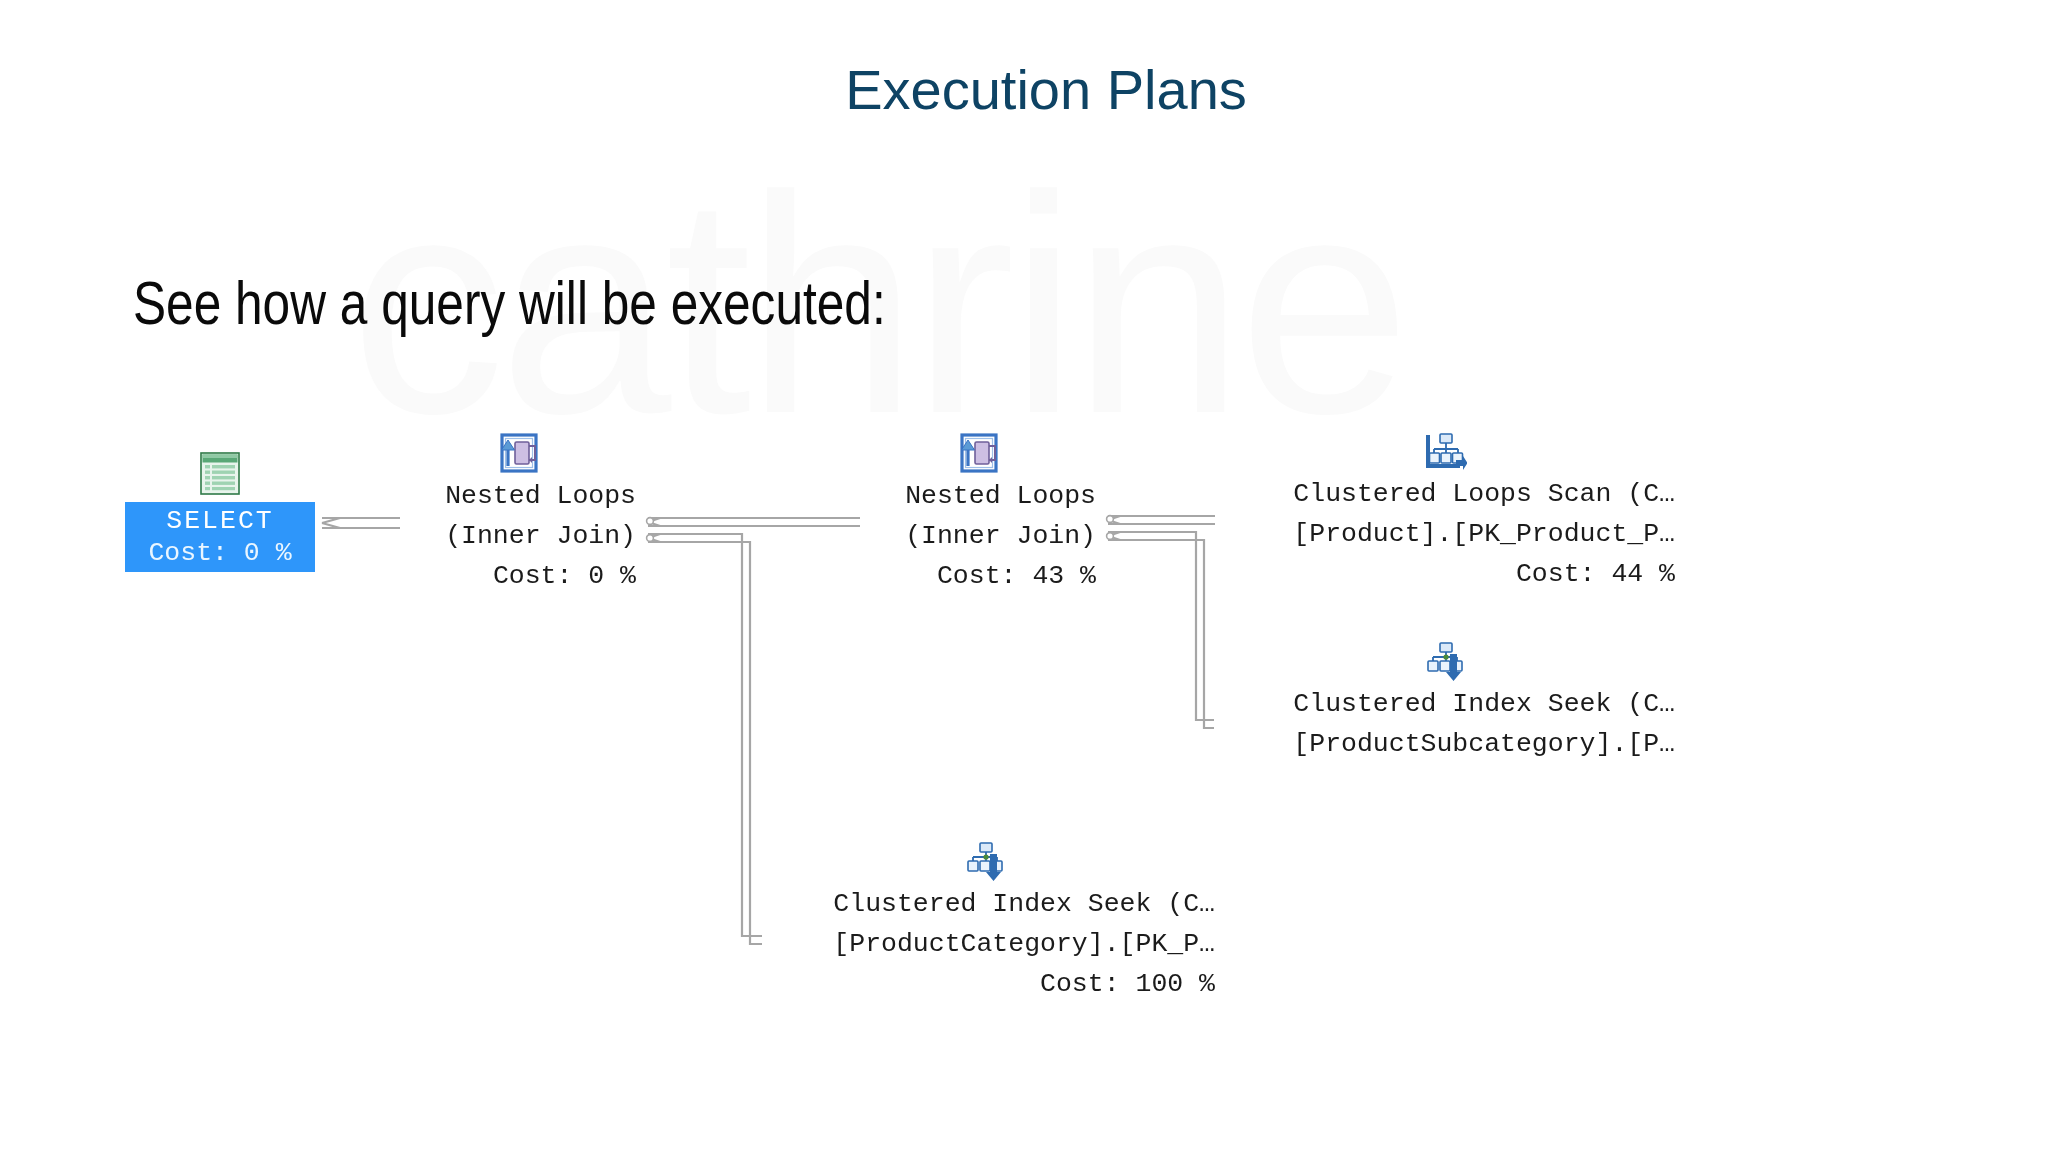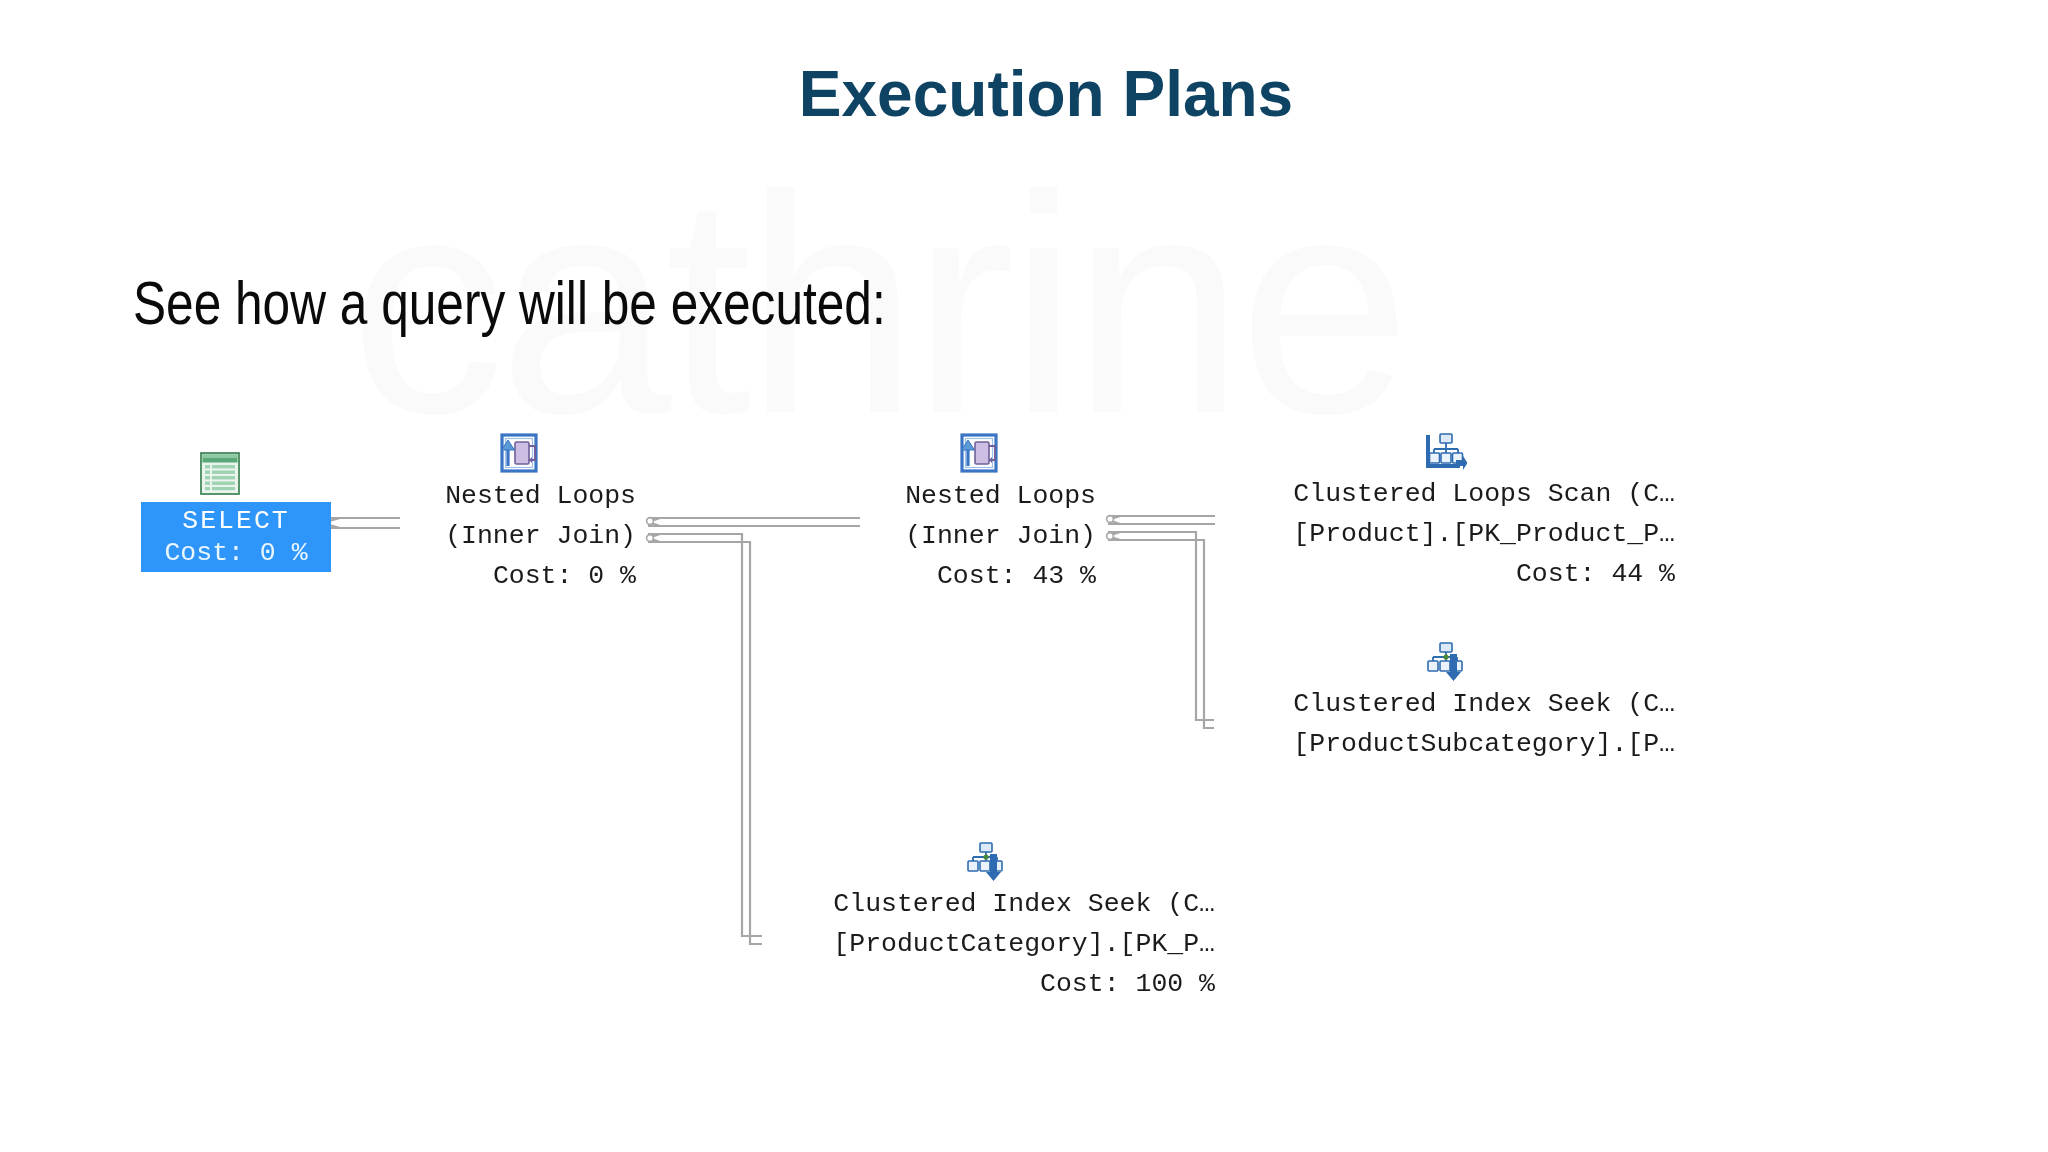--- a/index.html
+++ b/index.html
@@ -39,22 +39,22 @@
   }
 
   
   #title {
     position: absolute;
     left: 0;
     right: 0;
     top: 62px;
     text-align: center;
     font-family: "Liberation Sans", sans-serif;
-    font-weight: bold;
-    font-size: 64px;
+    font-weight: normal;
+    font-size: 56px;
     line-height: 1;
     color: #0E4364;
     letter-spacing: 0px;
     padding-left: 44px;
   }
 
   
   #subtitle {
     position: absolute;
     left: 133px;
@@ -114,21 +114,21 @@
 
   
   #node-select {
     left: 125px;
     top: 452px;
     width: 190px;
   }
   #node-select .select-box {
     position: absolute;
     top: 50px;
-    left: 16px;
+    left: 0;
     width: 190px;
     height: 70px;
     background: #2E96FA;
   }
   #node-select .select-box .l1 {
     position: absolute;
     top: 2px;
     left: 0; right: 0;
     text-align: center;
     font-family: "Liberation Mono", "DejaVu Sans Mono", monospace;

